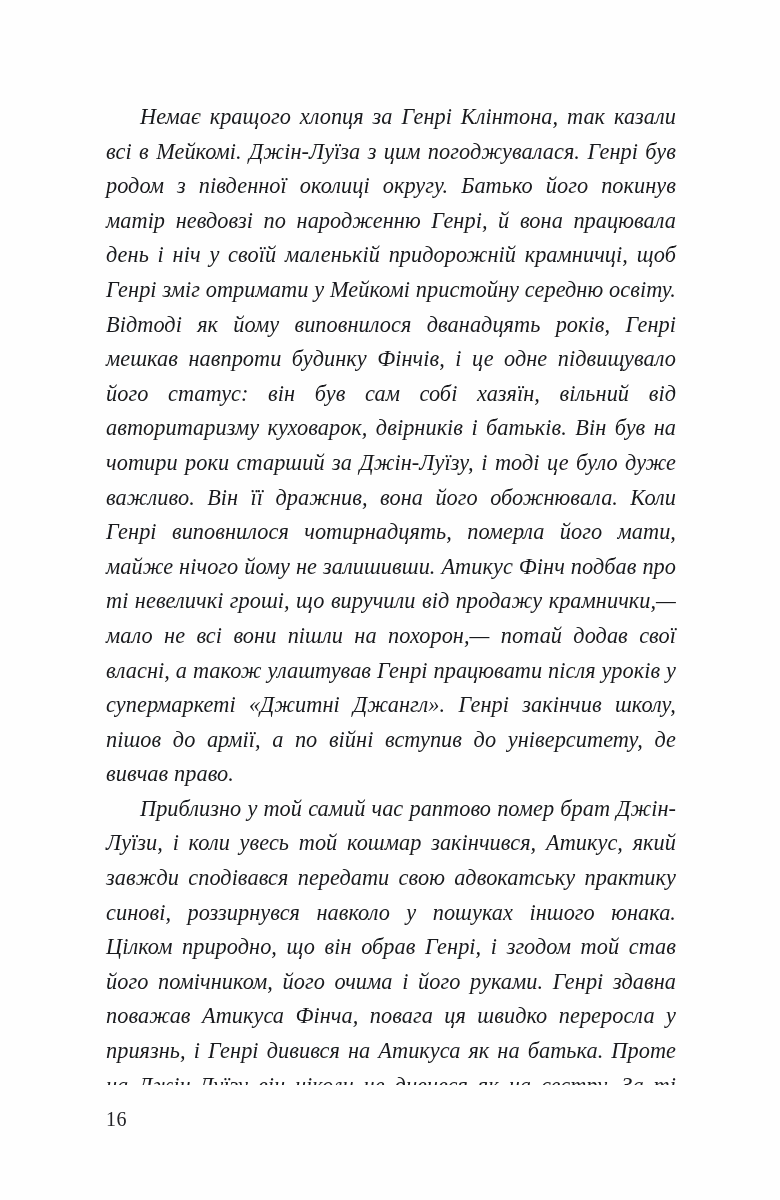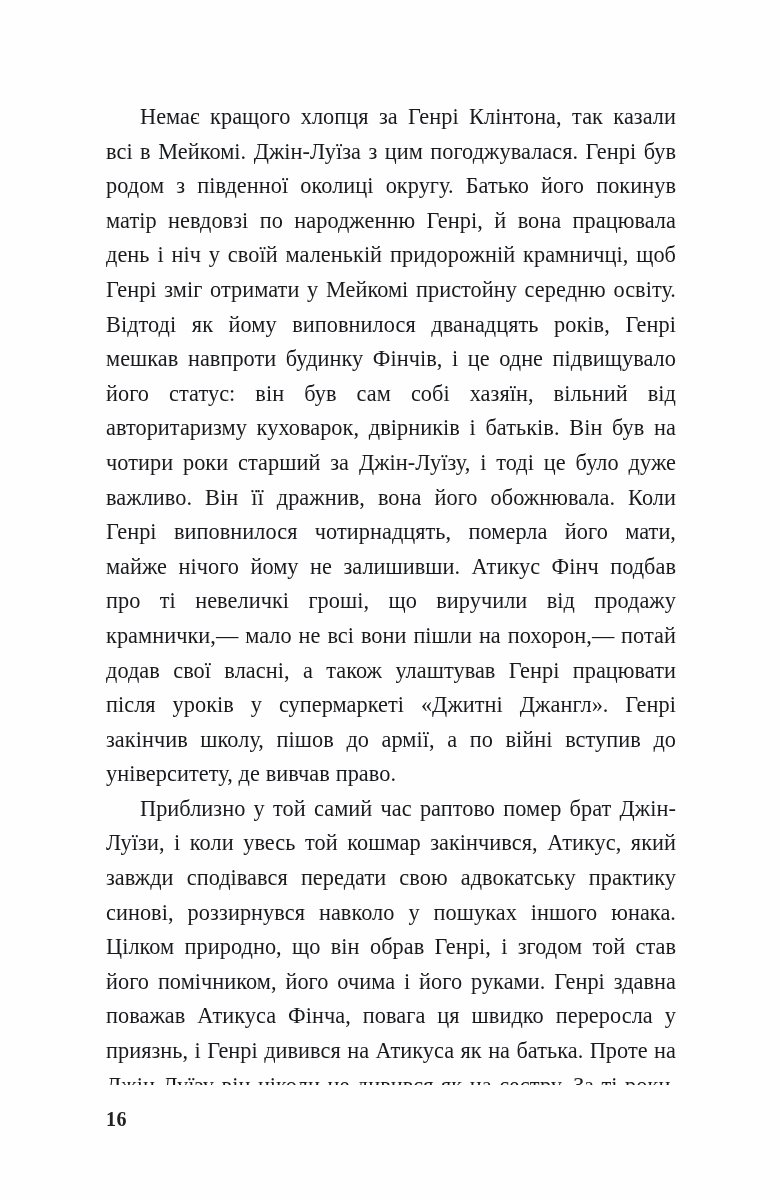--- a/index.html
+++ b/index.html
@@ -53,31 +53,31 @@
     
   }
 
   .clip {
     position: absolute;
     left: 0;
     top: 0;
     width: 686px;
     height: 1085px;
     overflow: hidden;
+    font-style: italic;
   }
 
   .folio {
     position: absolute;
     left: 106px;
     top: 1107px;
     font-size: 20px;
     line-height: 24px;
     color: #222226;
     letter-spacing: 0.4px;
-    font-weight: bold;
   }
 </style>
 </head>
 <body>
 
 <div class="page">
 
   <div class="clip">
     <div class="text-block">
       <p class="para">Немає кращого хлопця за Генрі Клінтона, так казали всі в Мейкомі. Джін-Луїза з цим погоджувалася. Генрі був родом з південної околиці округу. Батько його покинув матір невдовзі по народженню Генрі, й вона працювала день і ніч у своїй маленькій придорожній крамничці, щоб Генрі зміг отримати у Мейкомі пристойну середню освіту. Відтоді як йому виповнилося дванадцять років, Генрі мешкав навпроти будинку Фінчів, і це одне підвищувало його статус: він був сам собі хазяїн, вільний від авторитаризму куховарок, двірників і батьків. Він був на чотири роки старший за Джін-Луїзу, і тоді це було дуже важливо. Він її дражнив, вона його обожнювала. Коли Генрі виповнилося чотирнадцять, померла його мати, майже нічого йому не залишивши. Атикус Фінч подбав про ті невеличкі гроші, що виручили від продажу крамнички,— мало не всі вони пішли на похорон,— потай додав свої власні, а також улаштував Генрі працювати після уроків у супермаркеті «Джитні Джангл». Генрі закінчив школу, пішов до армії, а по війні вступив до університету, де вивчав право.</p>

